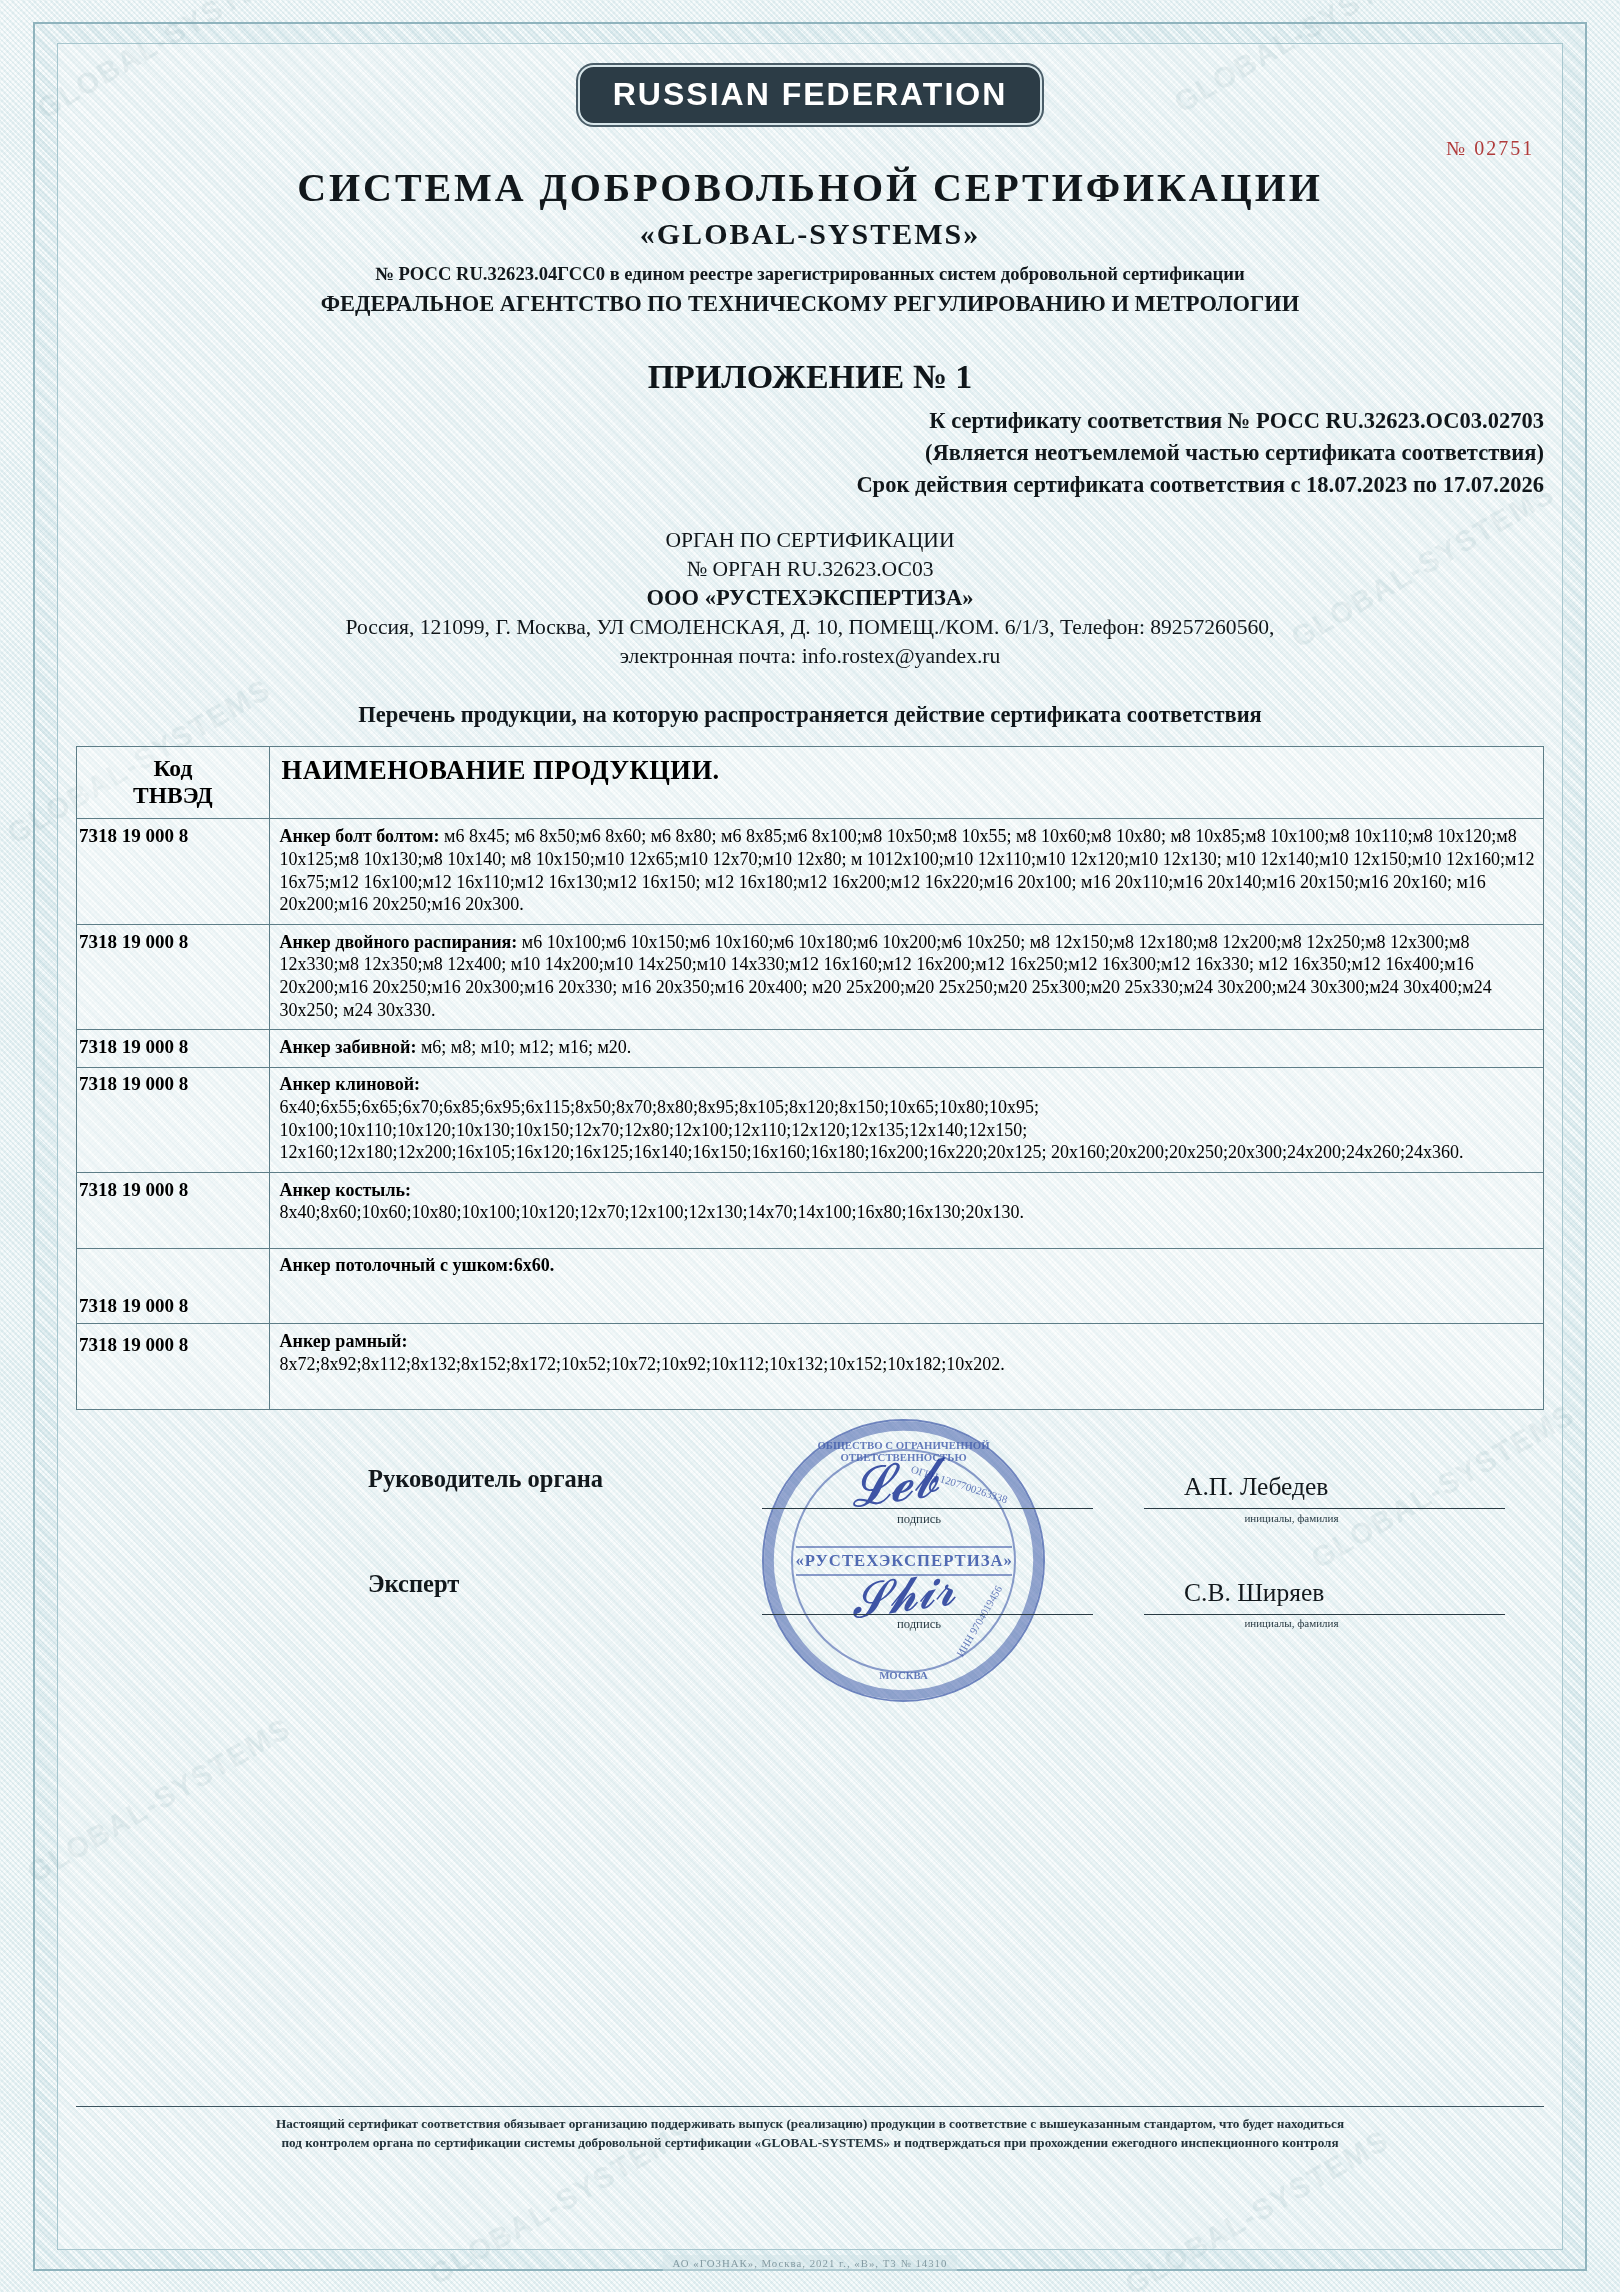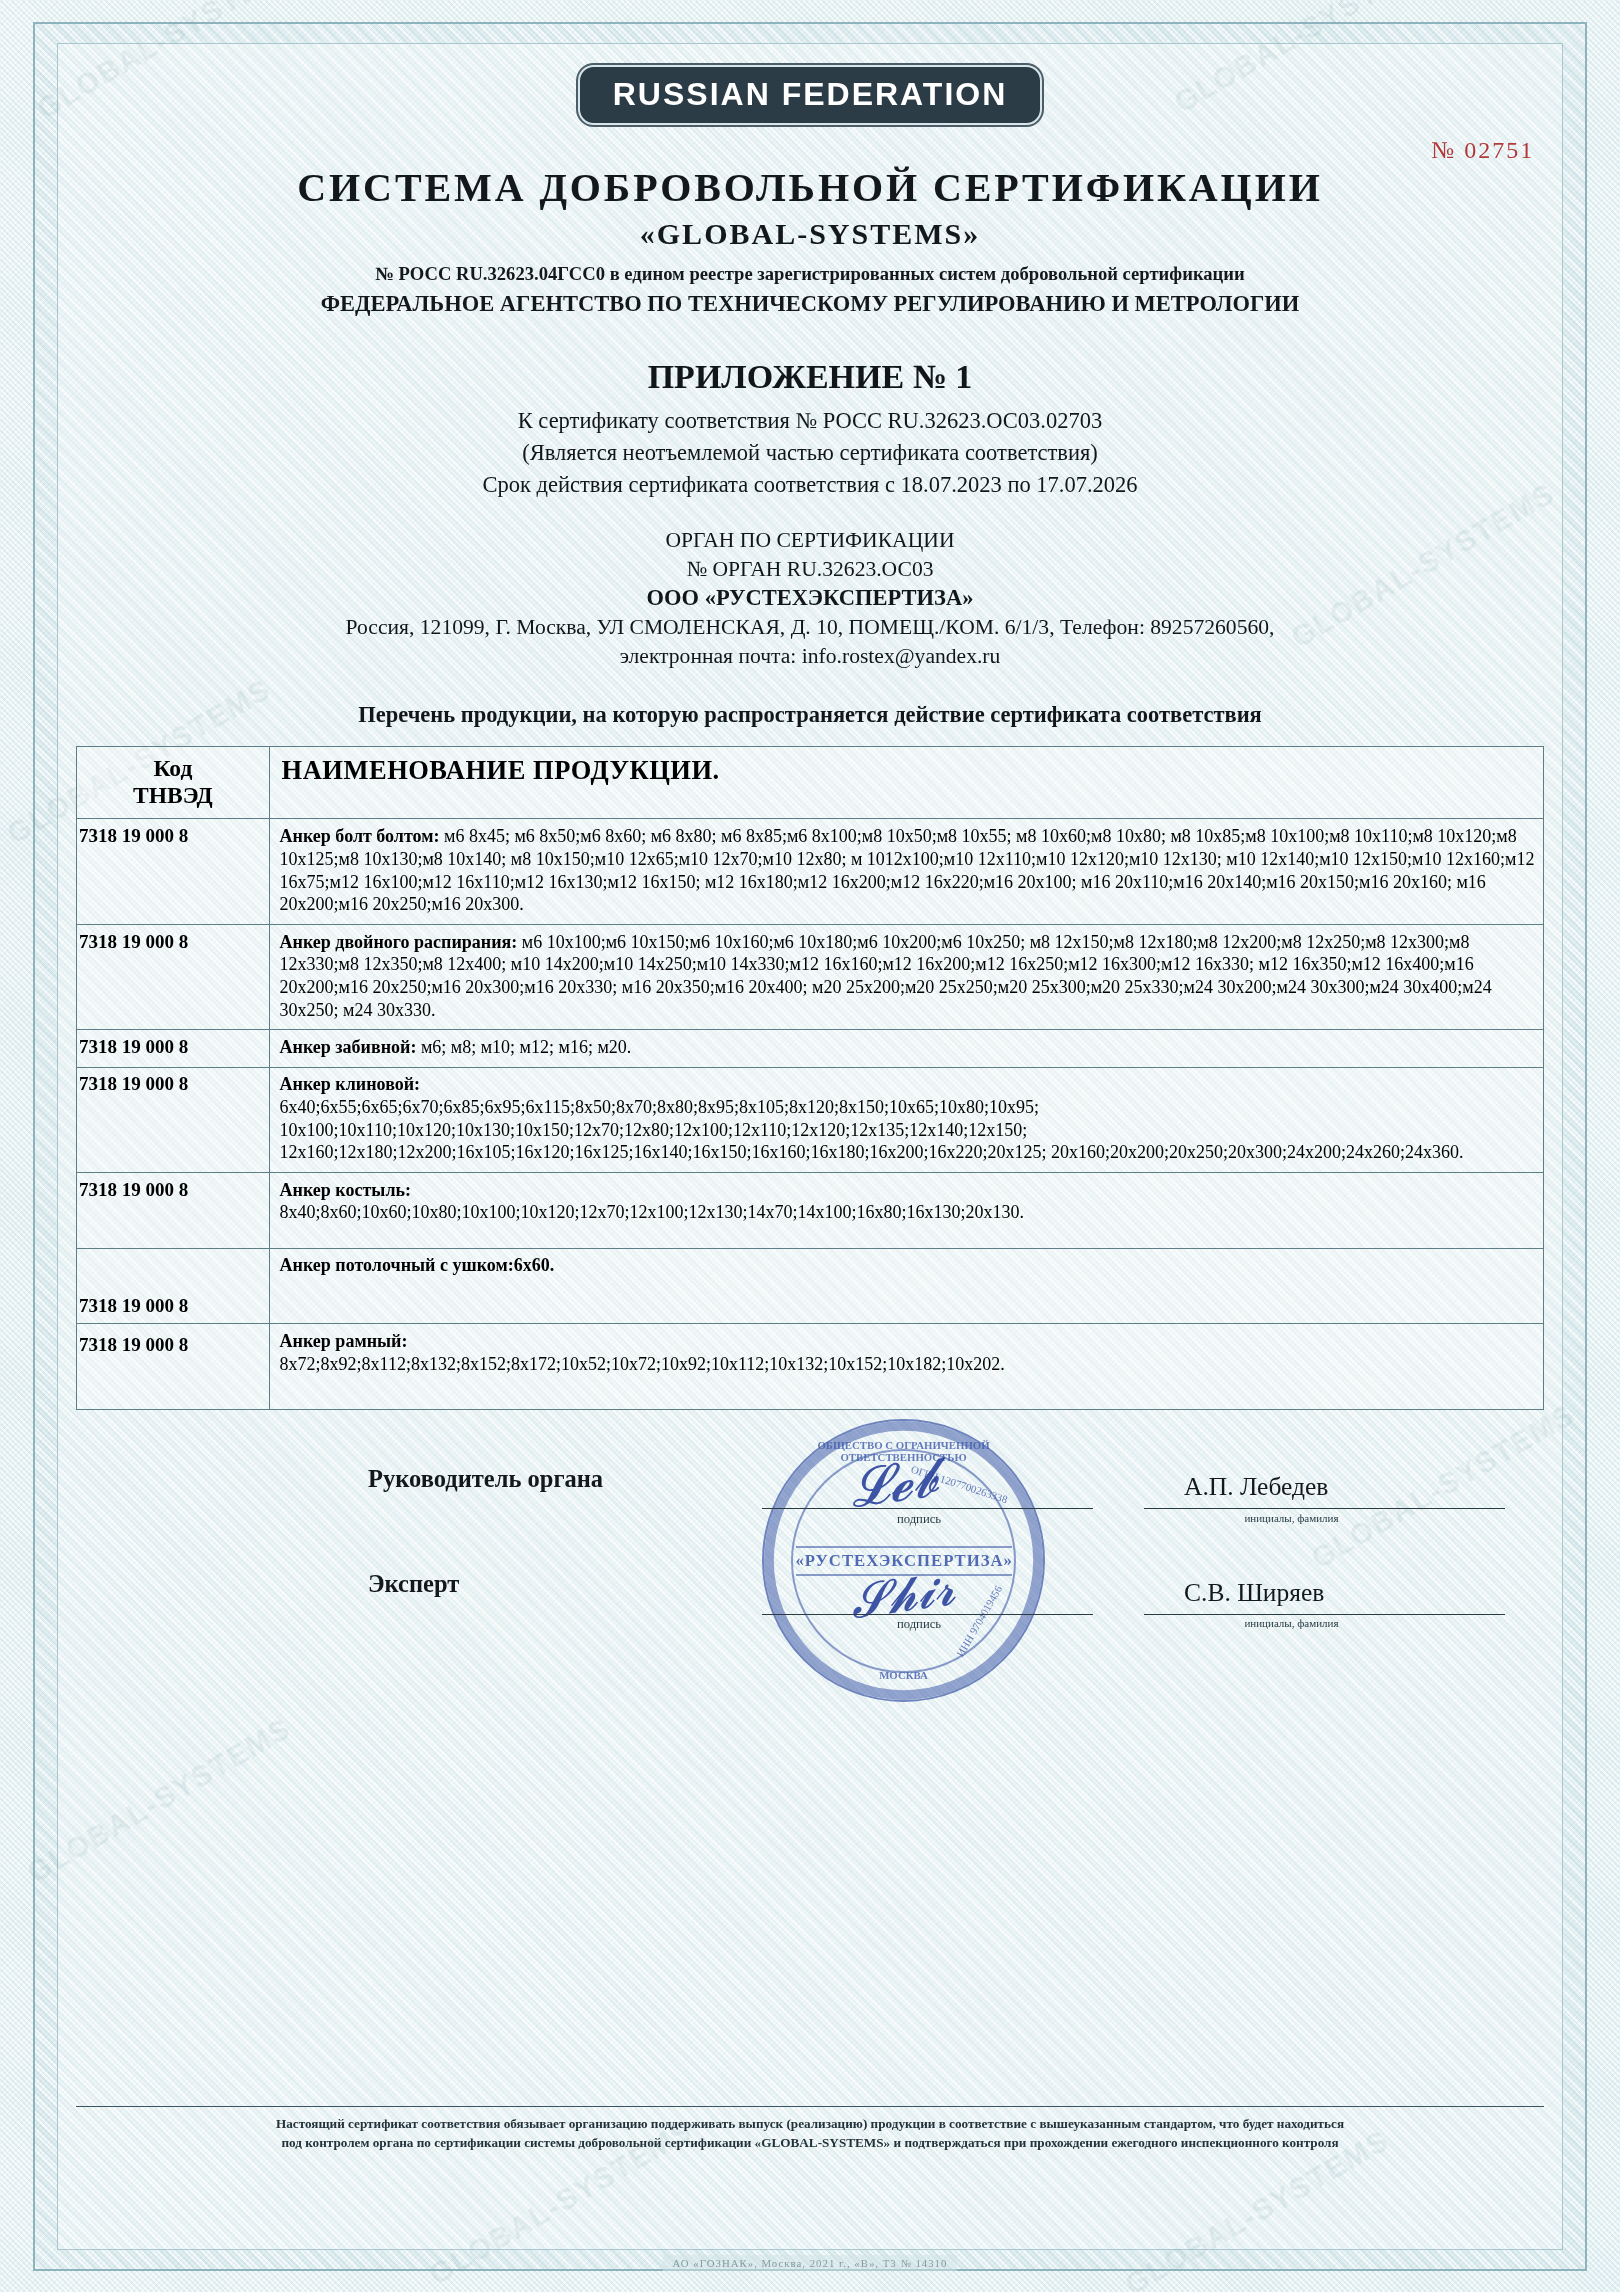--- a/index.html
+++ b/index.html
@@ -74,21 +74,21 @@
     border: 2.9px solid #d8e6ea;
     box-shadow: 0 0 0 2px #4a5d68;
   }
 
   .serial {
     position: absolute;
     right: 9.8px;
     top: 76px;
     color: #b03a3a;
     font-family: "Liberation Serif", serif;
-    font-size: 24px;
+    font-size: 20px;
     letter-spacing: 2px;
   }
 
   .title1 {
     text-align: center;
     font-size: 40px;
     font-weight: bold;
     letter-spacing: 2.9px;
     margin-top: 39px;
     color: #12181c;
@@ -117,23 +117,23 @@
   }
 
   .app-title {
     text-align: center;
     font-size: 34px;
     font-weight: bold;
     margin-top: 41px;
     color: #10161a;
   }
   .cert-line {
-    text-align: center;
+    text-align: right;
     font-size: 22.5px;
-    font-weight: normal;
+    font-weight: bold;
     margin-top: 11.8px;
     color: #10161a;
   }
   .cert-line.sm { margin-top: 5.9px; }
 
   .org-block {
     text-align: center;
     margin-top: 30px;
     font-size: 21.6px;
     color: #10161a;

